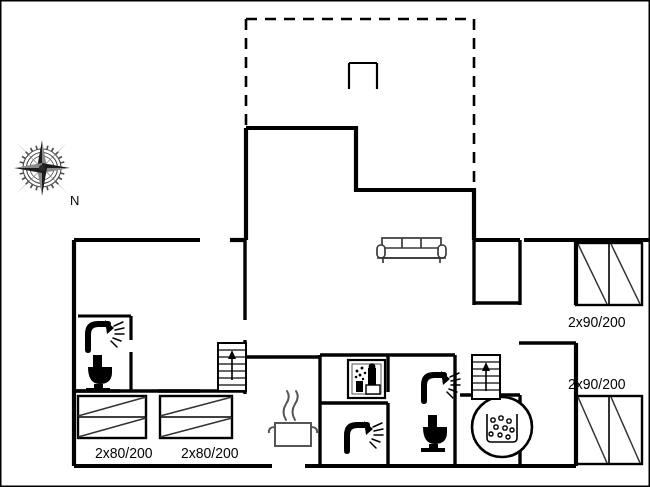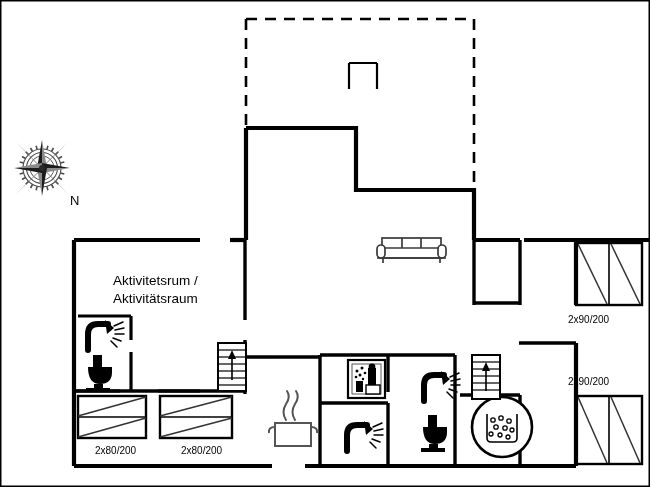--- a/index.html
+++ b/index.html
@@ -28,21 +28,21 @@
     position: absolute;
     font-family: "Liberation Sans", sans-serif;
     font-size: 13.5px;
     color: #000000;
     line-height: 1.35;
     white-space: pre;
   }
   .door-label {
     position: absolute;
     font-family: "Liberation Sans", sans-serif;
-    font-size: 10px;
+    font-size: 14px;
     color: #000000;
     white-space: nowrap;
     text-align: right;
   }
   .compass-label {
     position: absolute;
     font-family: "Liberation Sans", sans-serif;
     font-size: 13px;
     color: #000000;
   }
@@ -344,22 +344,20 @@
         <path d="M 0 28 L -5 0 L 0 0 Z" fill="#8a8a8a"></path>
         <path d="M 0 28 L 5 0 L 0 0 Z" fill="#1c1c1c"></path>
         <path d="M -28 0 L 0 -5 L 0 0 Z" fill="#8a8a8a"></path>
         <path d="M -28 0 L 0 5 L 0 0 Z" fill="#1c1c1c"></path>
       </g>
       <circle cx="0" cy="0" r="3" fill="#2a2a2a"></circle>
     </g>
 
   </svg>
 
-  <div class="room-label" style="left:113px; top:272px;">Aktivitetsrum /
-Aktivitätsraum</div>
 
   <div class="door-label" style="left:95px; top:445px;">2x80/200</div>
 
   <div class="door-label" style="left:181px; top:445px;">2x80/200</div>
 
   <div class="door-label" style="left:568px; top:314px;">2x90/200</div>
 
   <div class="door-label" style="left:568px; top:376px;">2x90/200</div>
 
   <div class="compass-label" style="left:70px; top:193px;">N</div>

